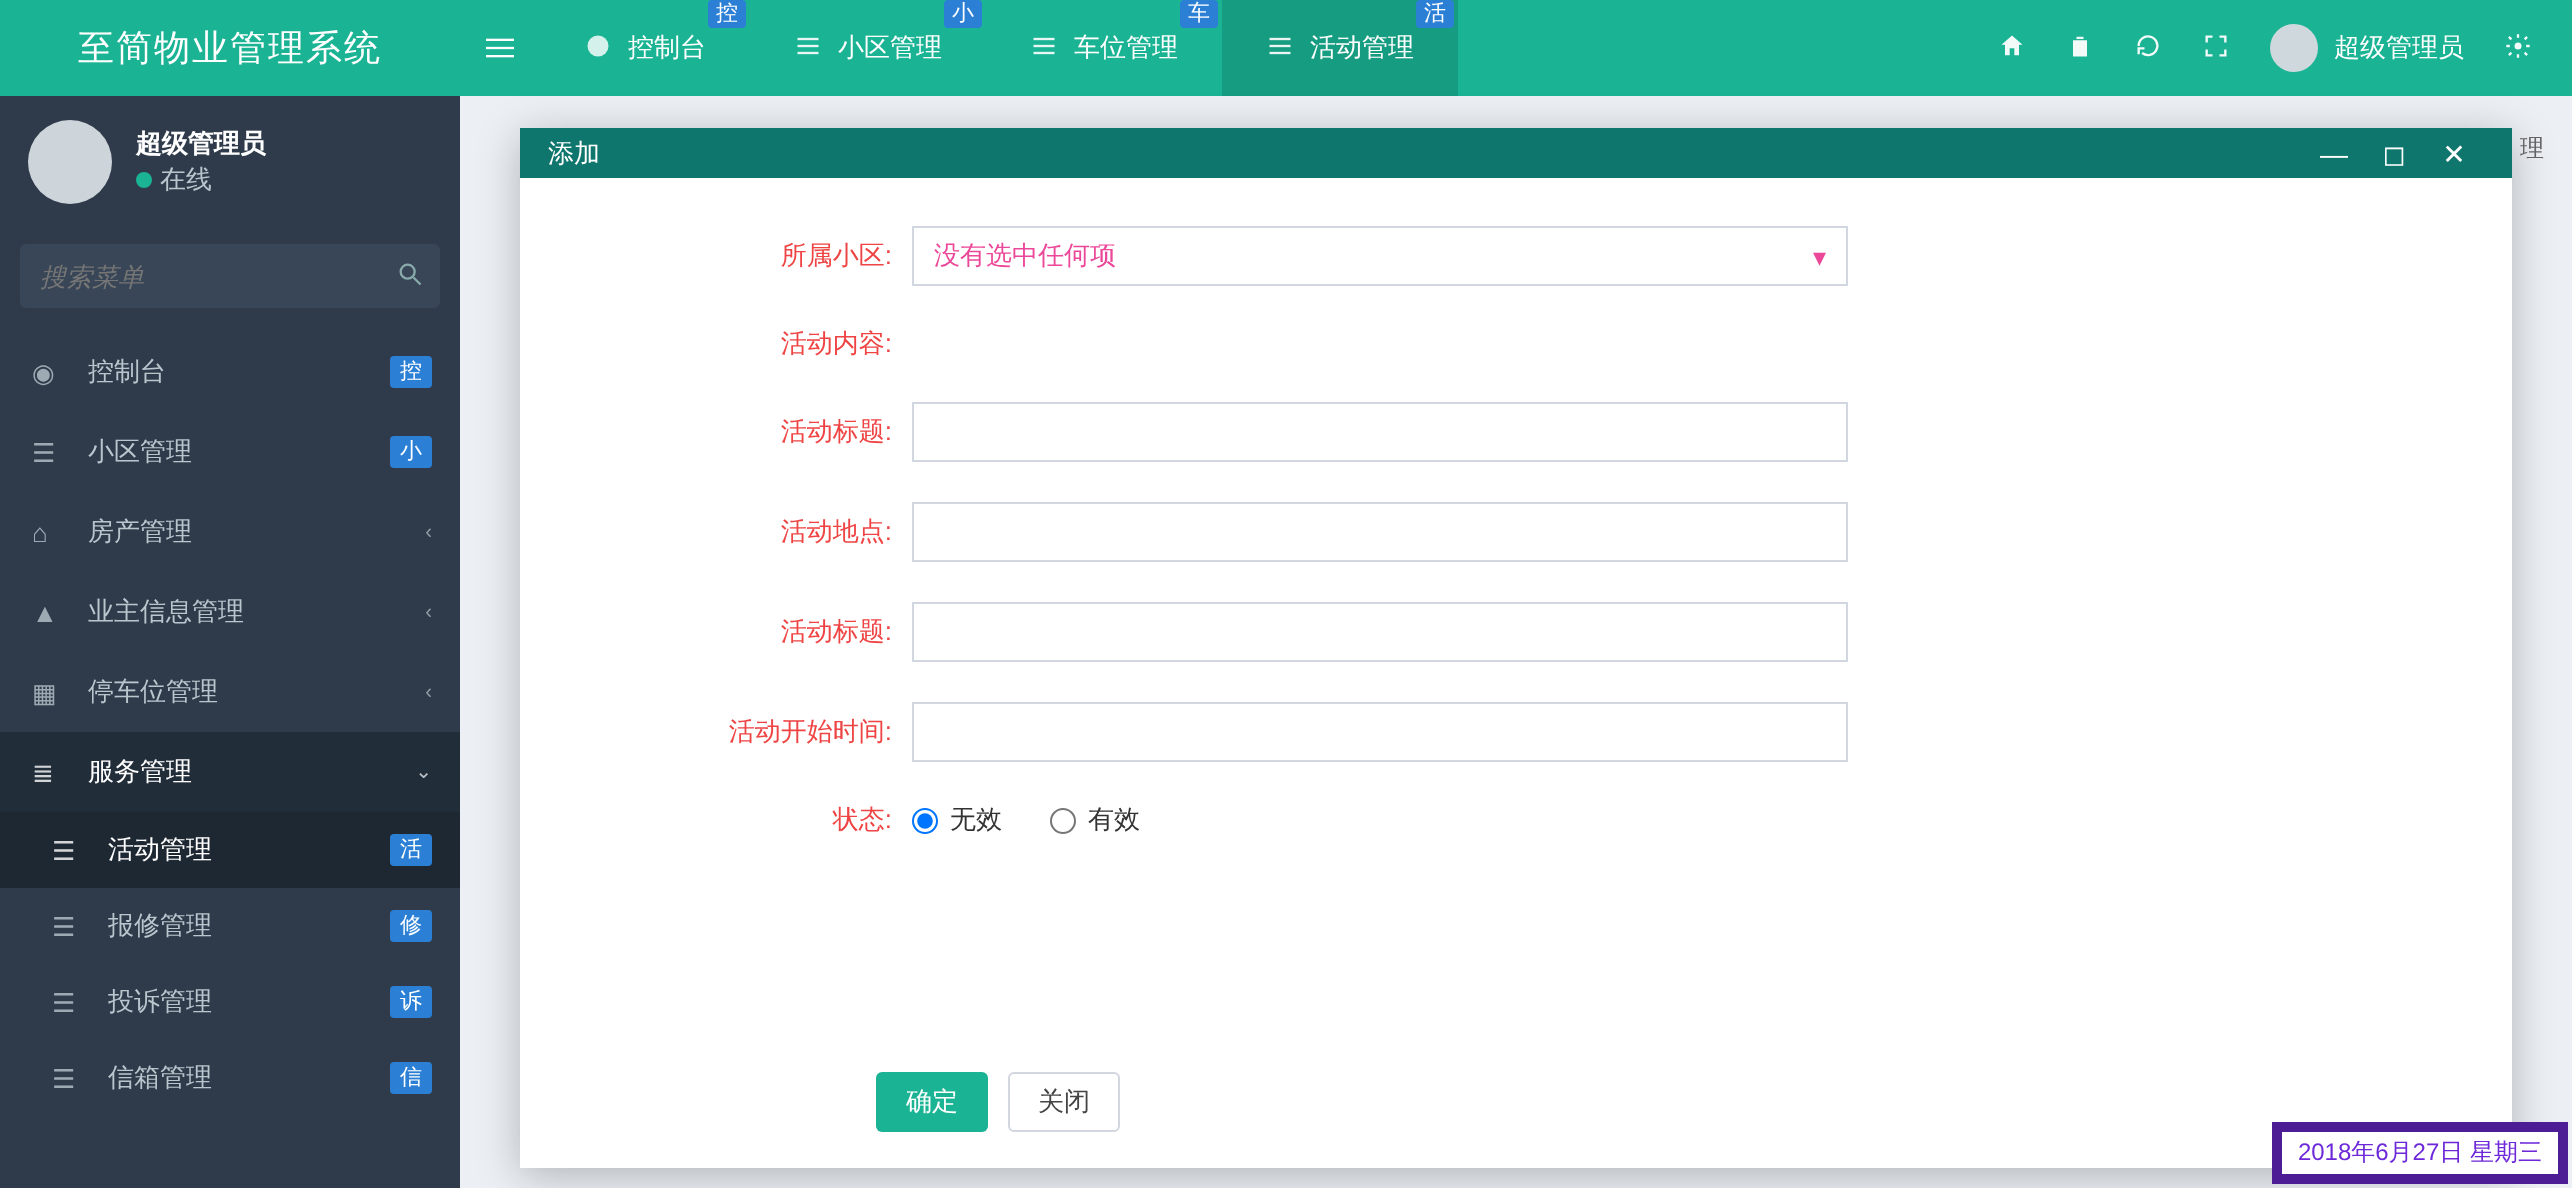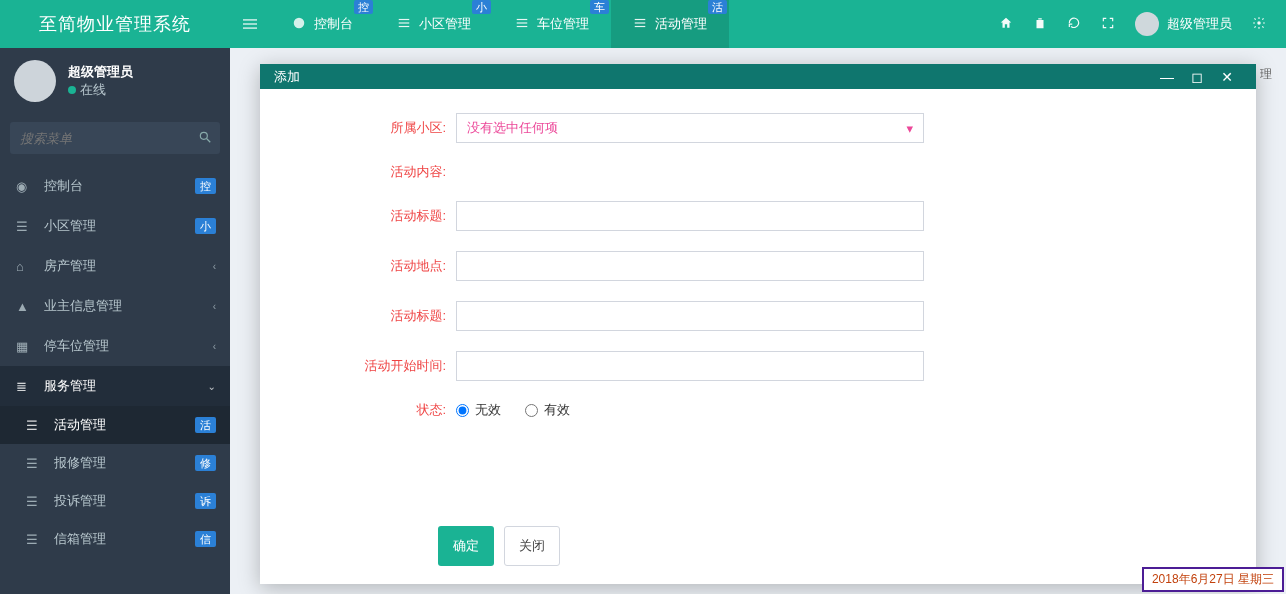--- a/index.html
+++ b/index.html
@@ -49,26 +49,26 @@
 .winbtn { width: 30px; text-align: center; cursor: pointer; font-size: 14px; color:#fff; }
 .modal-body { flex: 1; padding: 24px 28px 10px; overflow: auto; }
 .form-row { display: flex; align-items: center; margin-bottom: 20px; }
 .form-row .flabel { width: 168px; text-align: right; padding-right: 10px; color: #ef4444; font-size: 13px; }
 .form-row .flabel::after { content: ":"; }
 .finput { width: 468px; height: 30px; border: 1px solid #d2d6de; padding: 0 10px; font-size: 13px; color: #555; background: #fff; outline: none; }
 .fselect { width: 468px; height: 30px; border: 1px solid #d2d6de; padding: 0 10px; display: flex; align-items: center; justify-content: space-between; color: #ec4899; cursor: pointer; }
 .radio-group { display: flex; gap: 24px; align-items: flex-start; color: #333; }
 .radio-opt { display: flex; align-items: center; gap: 6px; }
 .modal-footer { padding: 18px 0 18px 178px; display: flex; gap: 10px; border-top: 0; }
-.btn { height: 40px; padding: 0 14px; border-radius: 3px; font-size: 13px; cursor: pointer; border: 1px solid transparent; }
+.btn { height: 30px; padding: 0 14px; border-radius: 3px; font-size: 13px; cursor: pointer; border: 1px solid transparent; }
 .btn-primary { background: #1ab394; color: #fff; }
 .btn-default { background: #fff; color: #444; border-color: #d2d6de; }
 
 
-.datebox { position: absolute; right: 2px; bottom: 2px; background: #fff; border: 2px solid #4c1d95; padding: 2px 8px; font-size: 12px; color: #c2410c; }
+.datebox { position: absolute; right: 2px; bottom: 2px; background: #fff; border: 5px solid #4c1d95; padding: 2px 8px; font-size: 12px; color: #6d28d9; }
 
 
 .svgicon { width: 14px; height: 14px; display: inline-block; }
 </style>
 </head>
 <body>
 
 <div class="topbar">
   <div class="brand">至简物业管理系统</div>
   <div class="hamburger">

